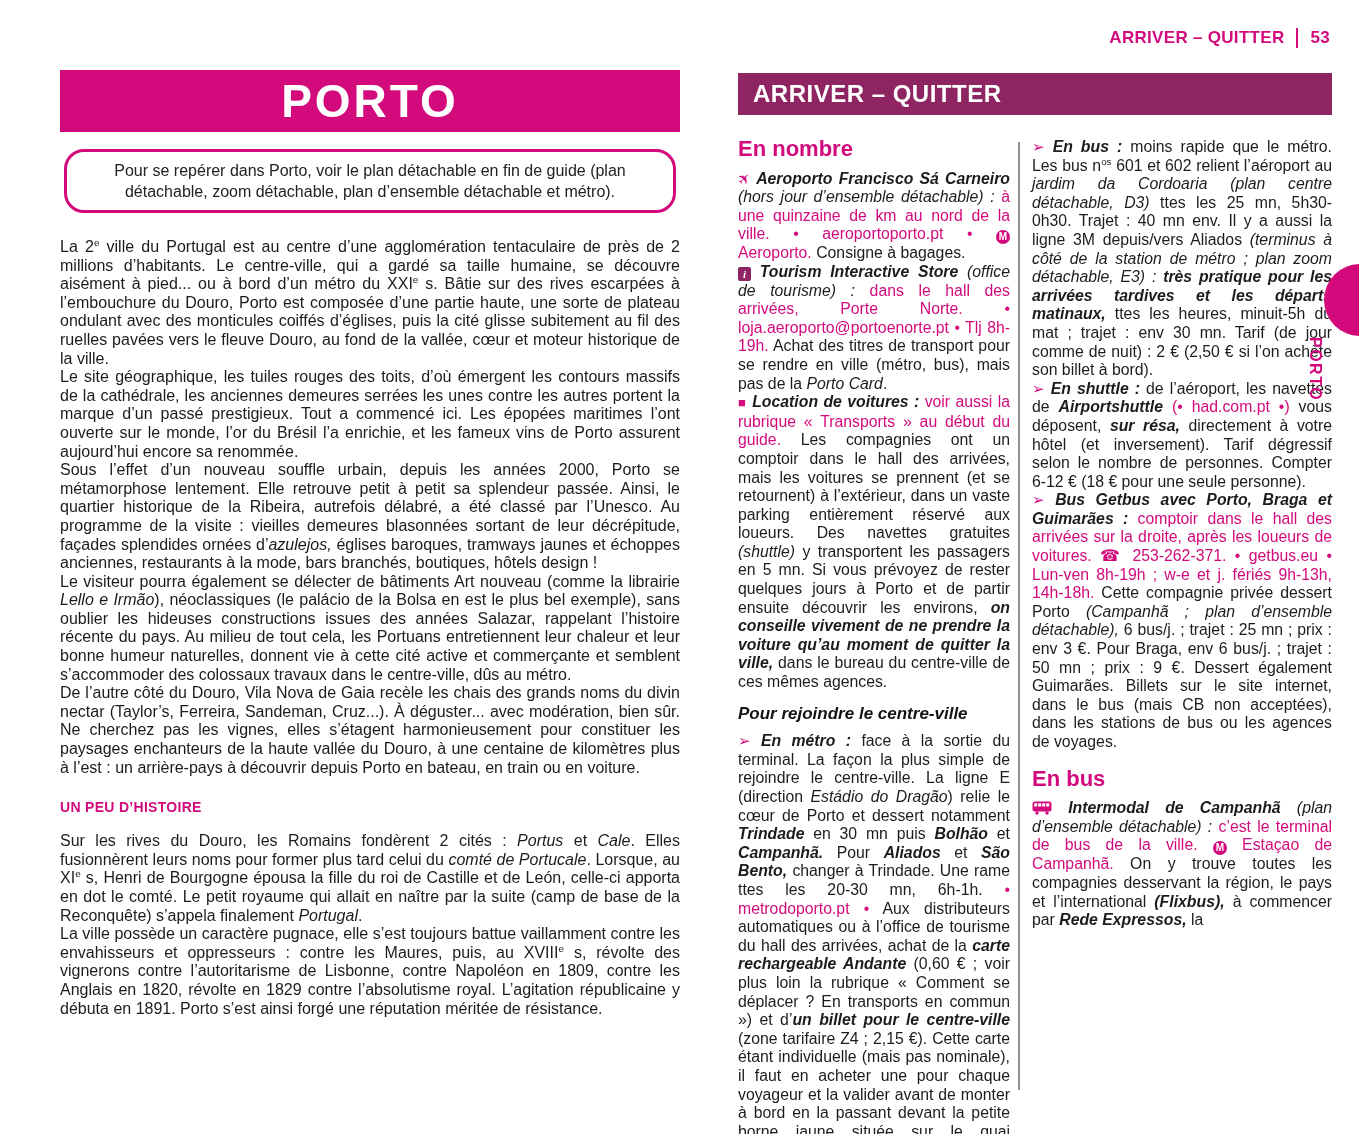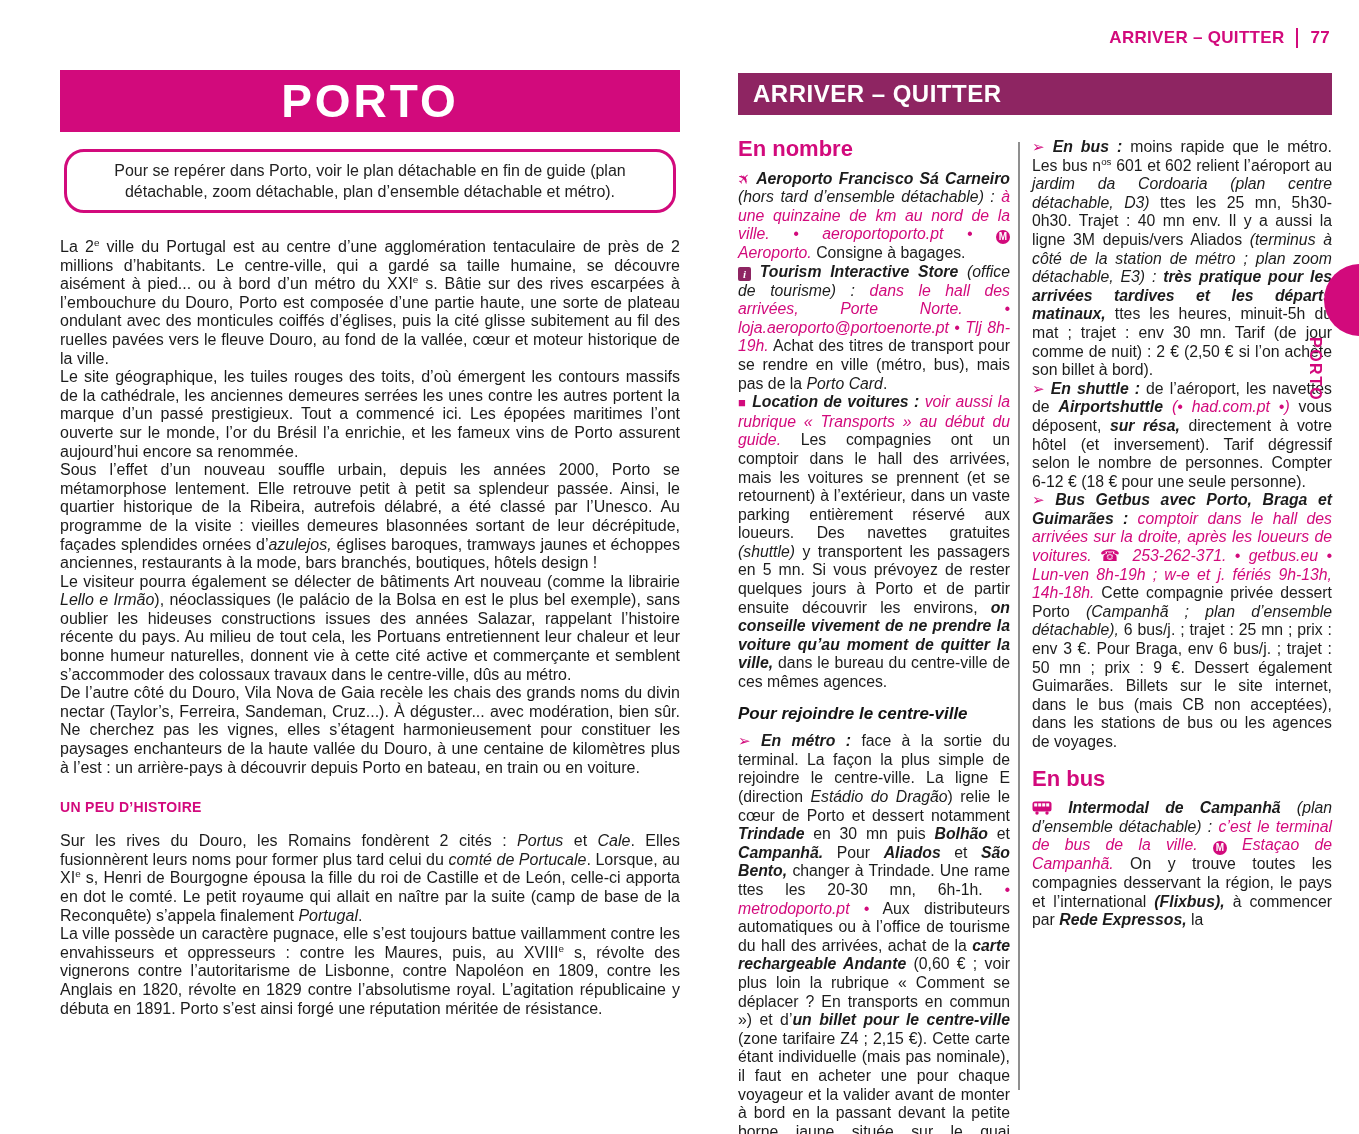--- a/index.html
+++ b/index.html
@@ -46,21 +46,21 @@
   .col{position:absolute;top:138px;font-size:15.8px;line-height:18.6px;text-align:justify;}
   .col1{left:738px;width:272px;}
   .col2{left:1032px;width:300px;}
   .col p{margin:0;}
   .col-divider{position:absolute;left:1018px;top:142px;width:1.5px;height:948px;background:#8f8f8f;}
   .col-heading{margin:2px 0 11px 0;color:var(--magenta);font-size:22px;font-weight:bold;}
   .col2 .col-heading{margin-top:18px;}
   .col-subheading{margin:13px 0 9px 0;font-size:17px;font-weight:bold;font-style:italic;color:#141414;}
   .seg-i{font-style:italic;}
   .seg-bi{font-weight:bold;font-style:italic;}
-  .seg-mi{color:var(--magenta);font-style:italic;}
+  .seg-mi{color:var(--magenta);}
   .seg-sup{font-size:.62em;vertical-align:super;line-height:0;}
   
   .icon{color:var(--magenta);font-style:normal;}
   .icon-airplane{display:inline-block;transform:rotate(-45deg);font-size:15px;}
   .icon-arrow{font-size:15px;}
   .icon-square{font-size:13px;}
   .icon-phone{font-size:16px;}
   .icon-metro{
     display:inline-block;width:14px;height:14px;line-height:14px;border-radius:50%;
     background:var(--magenta);color:#fff;text-align:center;font-size:10px;font-weight:bold;
@@ -81,21 +81,21 @@
     position:absolute;left:1306px;top:337px;writing-mode:vertical-rl;
     color:var(--magenta);font-weight:bold;font-size:16px;letter-spacing:1.5px;
   }
 </style>
 </head>
 <body>
 
 <div class="page-header">
   <span>ARRIVER – QUITTER</span>
   <span class="sep"></span>
-  <span>77</span>
+  <span>53</span>
 </div>
 
 <div class="left-col">
   <div class="porto-banner">PORTO</div>
   <div class="notice-box">Pour se repérer dans Porto, voir le plan détachable en fin de guide (plan détachable, zoom détachable, plan d’ensemble détachable et métro).</div>
   <div class="intro">
       <p><span>La 2</span><span class="seg-sup">e</span><span> ville du Portugal est au centre d’une agglomération tentaculaire de près de 2 millions d’habitants. Le centre-ville, qui a gardé sa taille humaine, se découvre aisément à pied... ou à bord d’un métro du XXI</span><span class="seg-sup">e</span><span> s. Bâtie sur des rives escarpées à l’embouchure du Douro, Porto est composée d’une partie haute, une sorte de plateau ondulant avec des monticules coiffés d’églises, puis la cité glisse subitement au fil des ruelles pavées vers le fleuve Douro, au fond de la vallée, cœur et moteur historique de la ville.</span></p>
       <p><span>Le site géographique, les tuiles rouges des toits, d’où émergent les contours massifs de la cathédrale, les anciennes demeures serrées les unes contre les autres portent la marque d’un passé prestigieux. Tout a commencé ici. Les épopées maritimes l’ont ouverte sur le monde, l’or du Brésil l’a enrichie, et les fameux vins de Porto assurent aujourd’hui encore sa renommée.</span></p>
       <p><span>Sous l’effet d’un nouveau souffle urbain, depuis les années 2000, Porto se métamorphose lentement. Elle retrouve petit à petit sa splendeur passée. Ainsi, le quartier historique de la Ribeira, autrefois délabré, a été classé par l’Unesco. Au programme de la visite : vieilles demeures blasonnées sortant de leur décrépitude, façades splendides ornées d’</span><span class="seg-i">azulejos,</span><span> églises baroques, tramways jaunes et échoppes anciennes, restaurants à la mode, bars branchés, boutiques, hôtels design !</span></p>
       <p><span>Le visiteur pourra également se délecter de bâtiments Art nouveau (comme la librairie </span><span class="seg-i">Lello e Irmão</span><span>), néoclassiques (le palácio de la Bolsa en est le plus bel exemple), sans oublier les hideuses constructions issues des années Salazar, rappelant l’histoire récente du pays. Au milieu de tout cela, les Portuans entretiennent leur chaleur et leur bonne humeur naturelles, donnent vie à cette cité active et commerçante et semblent s’accommoder des colossaux travaux dans le centre-ville, dûs au métro.</span></p>
@@ -105,21 +105,21 @@
   <div class="history">
       <p><span>Sur les rives du Douro, les Romains fondèrent 2 cités : </span><span class="seg-i">Portus</span><span> et </span><span class="seg-i">Cale</span><span>. Elles fusionnèrent leurs noms pour former plus tard celui du </span><span class="seg-i">comté de Portucale</span><span>. Lorsque, au XI</span><span class="seg-sup">e</span><span> s, Henri de Bourgogne épousa la fille du roi de Castille et de León, celle-ci apporta en dot le comté. Le petit royaume qui allait en naître par la suite (camp de base de la Reconquête) s’appela finalement </span><span class="seg-i">Portugal</span><span>.</span></p>
       <p><span>La ville possède un caractère pugnace, elle s’est toujours battue vaillamment contre les envahisseurs et oppresseurs : contre les Maures, puis, au XVIII</span><span class="seg-sup">e</span><span> s, révolte des vignerons contre l’autoritarisme de Lisbonne, contre Napoléon en 1809, contre les Anglais en 1820, révolte en 1829 contre l’absolutisme royal. L’agitation républicaine y débuta en 1891. Porto s’est ainsi forgé une réputation méritée de résistance.</span></p>
     </div>
 </div>
 
 <div class="arriver-banner">ARRIVER – QUITTER</div>
 
 <div class="col col1">
     <h3 class="col-heading">En nombre</h3>
-    <p><span class="icon icon-airplane">✈</span><span class="seg-bi"> Aeroporto Francisco Sá Carneiro</span><span class="seg-i"> (hors tard d’ensemble détachable) : </span><span class="seg-mi">à une quinzaine de km au nord de la ville. • aeroportoporto.pt • </span><span class="icon icon-metro">M</span><span class="seg-mi"> Aeroporto.</span><span> Consigne à bagages.</span></p>
+    <p><span class="icon icon-airplane">✈</span><span class="seg-bi"> Aeroporto Francisco Sá Carneiro</span><span class="seg-i"> (hors jour d’ensemble détachable) : </span><span class="seg-mi">à une quinzaine de km au nord de la ville. • aeroportoporto.pt • </span><span class="icon icon-metro">M</span><span class="seg-mi"> Aeroporto.</span><span> Consigne à bagages.</span></p>
     <p><span class="icon icon-info">i</span><span class="seg-bi"> Tourism Interactive Store</span><span class="seg-i"> (office de tourisme) : </span><span class="seg-mi">dans le hall des arrivées, Porte Norte. • loja.aeroporto@portoenorte.pt • Tlj 8h-19h.</span><span> Achat des titres de transport pour se rendre en ville (métro, bus), mais pas de la </span><span class="seg-i">Porto Card</span><span>.</span></p>
     <p><span class="icon icon-square">■</span><span class="seg-bi"> Location de voitures : </span><span class="seg-mi">voir aussi la rubrique « Transports » au début du guide.</span><span> Les compagnies ont un comptoir dans le hall des arrivées, mais les voitures se prennent (et se retournent) à l’extérieur, dans un vaste parking entièrement réservé aux loueurs. Des navettes gratuites </span><span class="seg-i">(shuttle)</span><span> y transportent les passagers en 5 mn. Si vous prévoyez de rester quelques jours à Porto et de partir ensuite découvrir les environs, </span><span class="seg-bi">on conseille vivement de ne prendre la voiture qu’au moment de quitter la ville,</span><span> dans le bureau du centre-ville de ces mêmes agences.</span></p>
     <h4 class="col-subheading">Pour rejoindre le centre-ville</h4>
     <p><span class="icon icon-arrow">➢</span><span class="seg-bi"> En métro : </span><span>face à la sortie du terminal. La façon la plus simple de rejoindre le centre-ville. La ligne E (direction </span><span class="seg-i">Estádio do Dragão</span><span>) relie le cœur de Porto et dessert notamment </span><span class="seg-bi">Trindade</span><span> en 30 mn puis </span><span class="seg-bi">Bolhão</span><span> et </span><span class="seg-bi">Campanhã.</span><span> Pour </span><span class="seg-bi">Aliados</span><span> et </span><span class="seg-bi">São Bento,</span><span> changer à Trindade. Une rame ttes les 20-30 mn, 6h-1h. </span><span class="seg-mi">• metrodoporto.pt •</span><span> Aux distributeurs automatiques ou à l’office de tourisme du hall des arrivées, achat de la </span><span class="seg-bi">carte rechargeable Andante</span><span> (0,60 € ; voir plus loin la rubrique « Comment se déplacer ? En transports en commun ») et d’</span><span class="seg-bi">un billet pour le centre-ville</span><span> (zone tarifaire Z4 ; 2,15 €). Cette carte étant individuelle (mais pas nominale), il faut en acheter une pour chaque voyageur et la valider avant de monter à bord en la passant devant la petite borne jaune située sur le quai (opération à renouveler aussi lors des correspondances).</span></p>
   </div>
 <div class="col-divider"></div>
 <div class="col col2">
     <p><span class="icon icon-arrow">➢</span><span class="seg-bi"> En bus : </span><span>moins rapide que le métro. Les bus n</span><span class="seg-sup">os</span><span> 601 et 602 relient l’aéroport au </span><span class="seg-i">jardim da Cordoaria (plan centre détachable, D3)</span><span> ttes les 25 mn, 5h30-0h30. Trajet : 40 mn env. Il y a aussi la ligne 3M depuis/vers Aliados </span><span class="seg-i">(terminus à côté de la station de métro ; plan zoom détachable, E3) : </span><span class="seg-bi">très pratique pour les arrivées tardives et les départs matinaux,</span><span> ttes les heures, minuit-5h du mat ; trajet : env 30 mn. Tarif (de jour comme de nuit) : 2 € (2,50 € si l’on achète son billet à bord).</span></p>
     <p><span class="icon icon-arrow">➢</span><span class="seg-bi"> En shuttle : </span><span>de l’aéroport, les navettes de </span><span class="seg-bi">Airportshuttle</span><span class="seg-mi"> (• had.com.pt •)</span><span> vous déposent, </span><span class="seg-bi">sur résa,</span><span> directement à votre hôtel (et inversement). Tarif dégressif selon le nombre de personnes. Compter 6-12 € (18 € pour une seule personne).</span></p>
     <p><span class="icon icon-arrow">➢</span><span class="seg-bi"> Bus Getbus avec Porto, Braga et Guimarães : </span><span class="seg-mi">comptoir dans le hall des arrivées sur la droite, après les loueurs de voitures. </span><span class="icon icon-phone">☎</span><span class="seg-mi"> 253-262-371. • getbus.eu • Lun-ven 8h-19h ; w-e et j. fériés 9h-13h, 14h-18h.</span><span> Cette compagnie privée dessert Porto </span><span class="seg-i">(Campanhã ; plan d’ensemble détachable),</span><span> 6 bus/j. ; trajet : 25 mn ; prix : env 3 €. Pour Braga, env 6 bus/j. ; trajet : 50 mn ; prix : 9 €. Dessert également Guimarães. Billets sur le site internet, dans le bus (mais CB non acceptées), dans les stations de bus ou les agences de voyages.</span></p>

